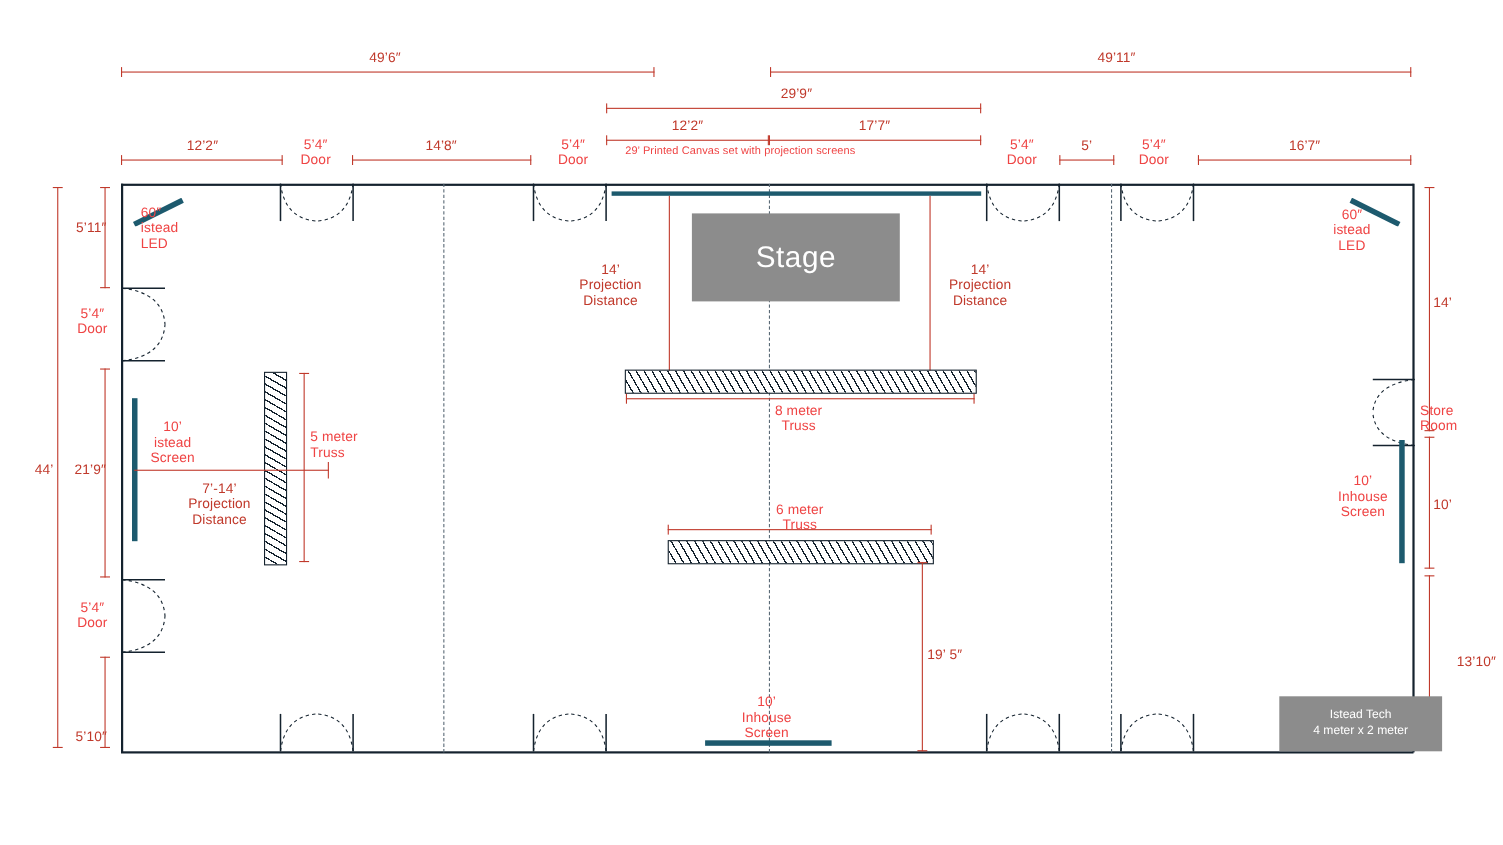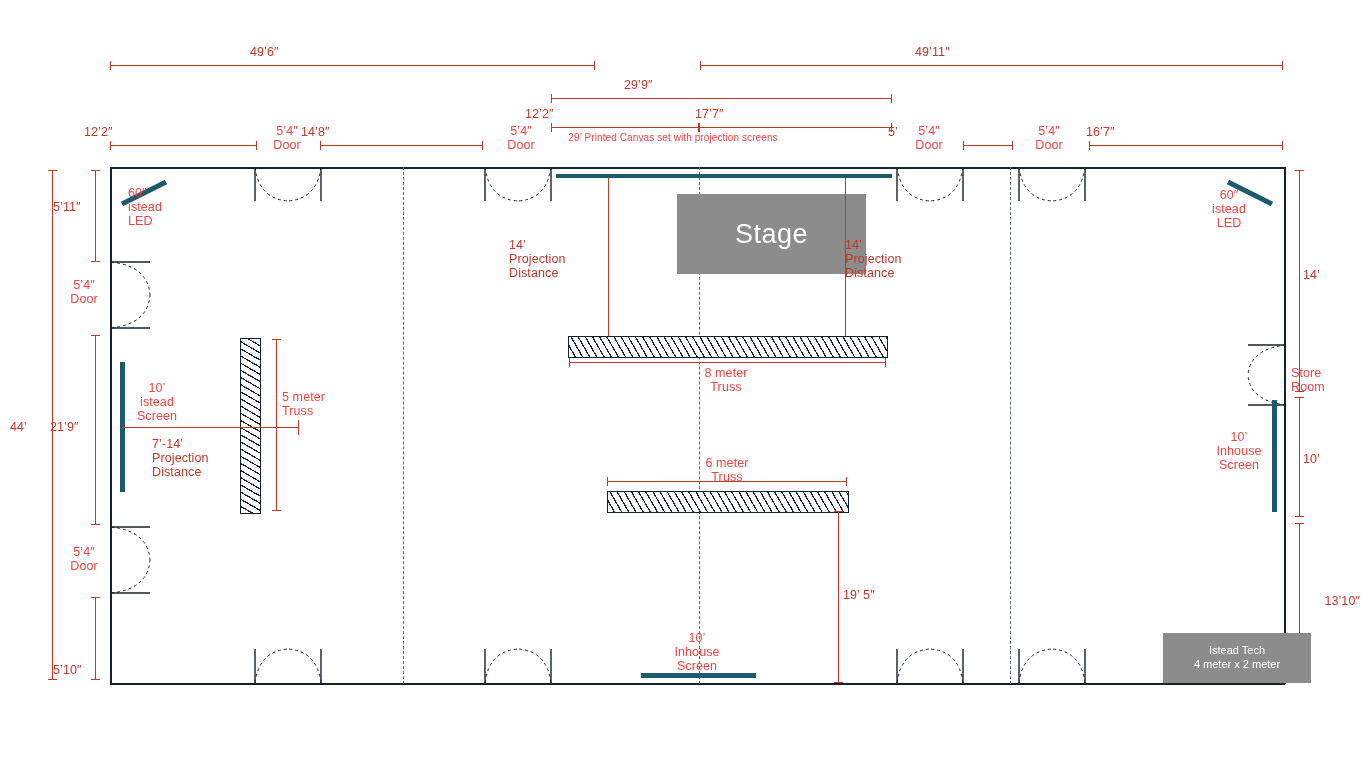--- a/index.html
+++ b/index.html
@@ -15,20 +15,21 @@
     font-family: "Liberation Sans", sans-serif;
     overflow: hidden;
   }
   .abs { position: absolute; }
 
   .dim-label {
     position: absolute;
     color: #c0392b;
     font-size: 12.5px;
     line-height: 1.12;
+    text-align: center;
     white-space: pre;
     letter-spacing: 0.1px;
   }
   .blk-label {
     position: absolute;
     color: #ef4444;
     font-size: 12.5px;
     line-height: 1.12;
     text-align: center;
     white-space: pre;
@@ -299,21 +300,21 @@
   <div class="vdim" style="left:1299px; top:397px; height:120px;"></div>
   <div class="dim-label" style="left:1303px; top:452px; width:50px; text-align:left;">10’</div>
 
   <div class="vdim" style="left:1299px; top:523px; height:157px;"></div>
   <div class="dim-label" style="left:1298px; top:594px; width:62px; text-align:right;">13’10″</div>
 
   <div class="blk-label" style="left:1291px; top:366px; width:70px; text-align:left;">Store
 Room</div>
 
   <div class="canvas-bar" style="left:556px; top:174px; width:336px;"></div>
-  <div class="stage-box" style="left:629px; top:194px; width:189px; height:80px;margin-left:48px;">Stage</div>
+  <div class="stage-box" style="left:629px; top:194px; width:189px; height:80px;">Stage</div>
 
   <div class="redline-v" style="left:608px; top:178px; height:164px;"></div>
   <div class="redline-v" style="left:845px; top:178px; height:164px;"></div>
 
   <div class="dim-label" style="left:509px; top:238px; width:92px;">14’
 Projection
 Distance</div>
   <div class="dim-label" style="left:845px; top:238px; width:92px;">14’
 Projection
 Distance</div>

